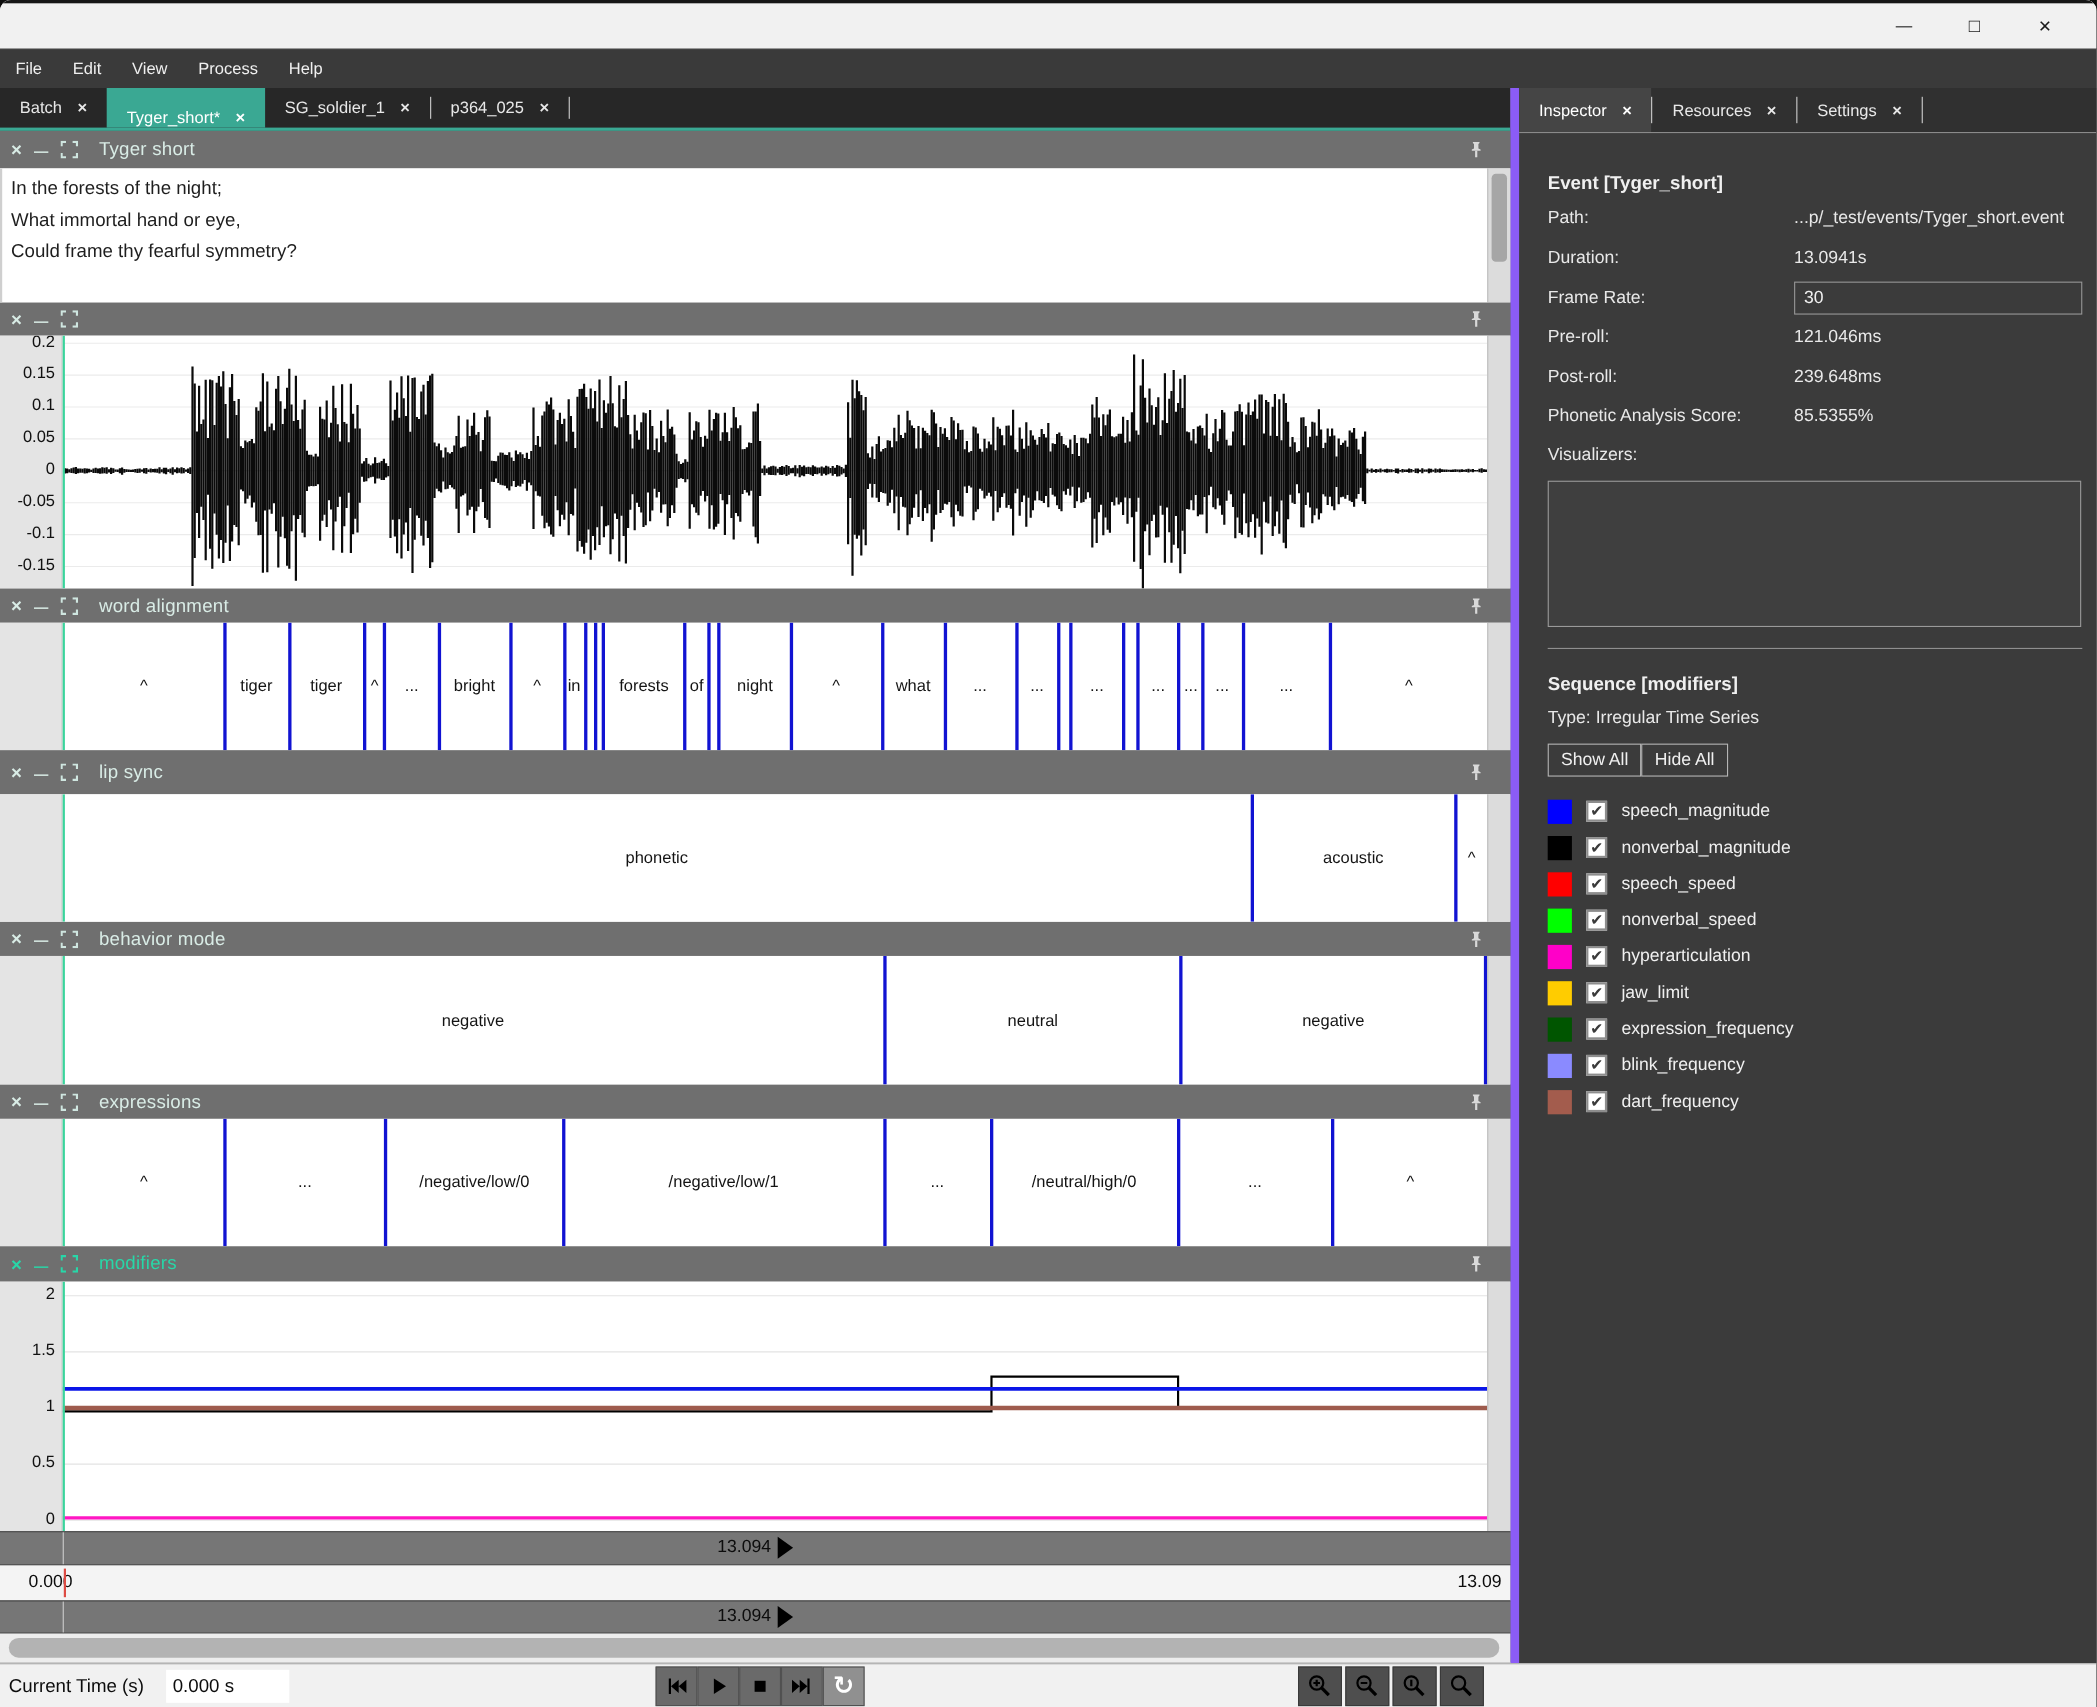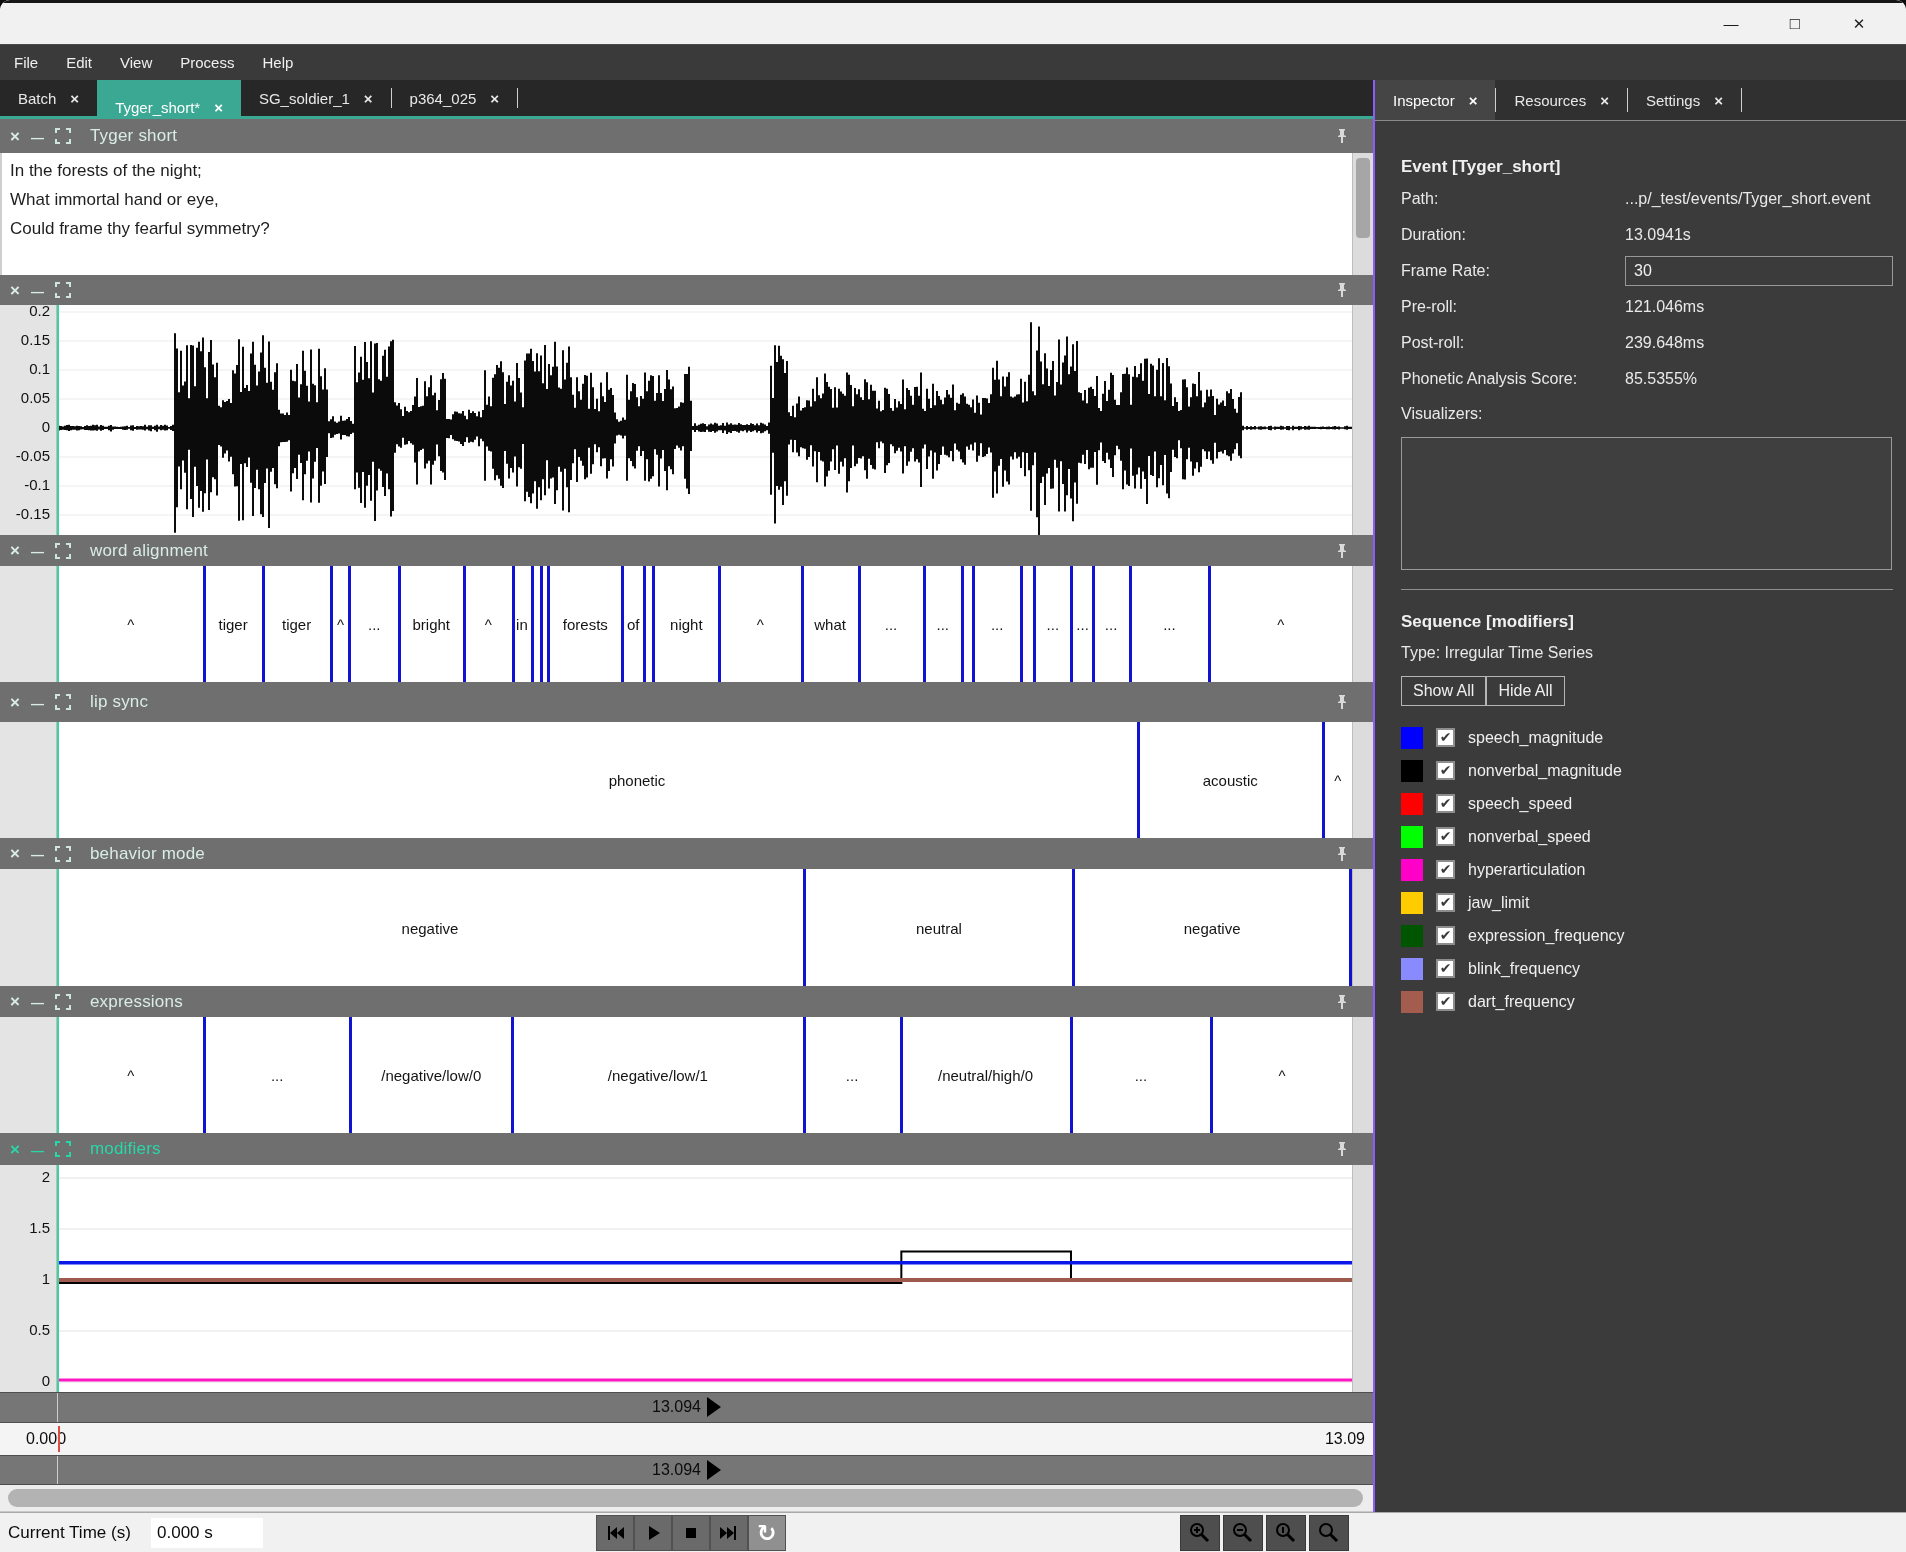--- a/index.html
+++ b/index.html
@@ -18,21 +18,21 @@
   .cap-btn{width:34px; height:34px; display:flex; align-items:center; justify-content:center; font-size:15px;}
   .cap-btn.max{font-size:17px;}
 
   
   .menubar{height:36px; background:#3a3a3a; border-top:1px solid #4b4b4b; display:flex; align-items:center; color:#f0f0f0; font-size:15px;}
   .menu-item{padding:0 14px; height:100%; display:flex; align-items:center;}
 
   
   .main{display:flex; height:1432px;}
   .left-col{width:1374px; display:flex; flex-direction:column; background:#2b2b2b;}
-  .right-col{width:536px; background:#3b3b3b; border-left:2px solid #8b5cf6; display:flex; flex-direction:column; color:#f0f0f0;}
+  .right-col{width:536px; background:#3b3b3b; border-left:8px solid #8b5cf6; display:flex; flex-direction:column; color:#f0f0f0;}
 
   
   .tabbar{height:41px; background:#272727; display:flex; align-items:stretch; border-bottom:3px solid var(--accent);}
   .tab{display:flex; align-items:center; gap:14px; padding:0 18px; color:#e8e8e8; font-size:15px;}
   .tab .tab-close{font-size:15px; font-weight:bold;}
   .tab.active{background:var(--accent); color:#fff;align-items:flex-end;}
   .tab-sep{width:1px; background:#cfcfcf; margin:8px 0;}
   .tabbar-right{height:41px; background:#303030; display:flex; align-items:stretch; border-bottom:1px solid #8a8a8a;}
   .tabbar-right .tab.activeR{background:#454545; color:#fff;}
 
@@ -937,21 +937,21 @@
             <svg class="ph-pin" width="14" height="16" viewBox="0 0 14 16">
                 <path d="M4 1h6v1l-1 1v4l2 1v1H3v-1l2-1V3L4 2z" fill="#d9d9d9"></path>
                 <path d="M7 9v6" stroke="#d9d9d9" stroke-width="2"></path>
               </svg>
           </div>
           <div class="pcontent" style="height:116px">
             <div class="gutter"></div>
             <div class="track" id="track-lip">
                 <div class="vbar" style="left: calc(83.47% - 1px);"></div>
                 <div class="vbar" style="left: calc(97.76% - 1px);"></div>
-                <div class="seglabel" style="left: 41.7%; margin-left: 40px;">phonetic</div>
+                <div class="seglabel" style="left: 41.7%;">phonetic</div>
                 <div class="seglabel" style="left: 90.6%;">acoustic</div>
                 <div class="seglabel" style="left: 98.9%;">^</div>
               </div>
             <div class="rgut"></div>
           </div>
         </div>
 
         <div class="panel">
           <div class="phead" style="height:31px">
             <span class="ph-x"></span>

